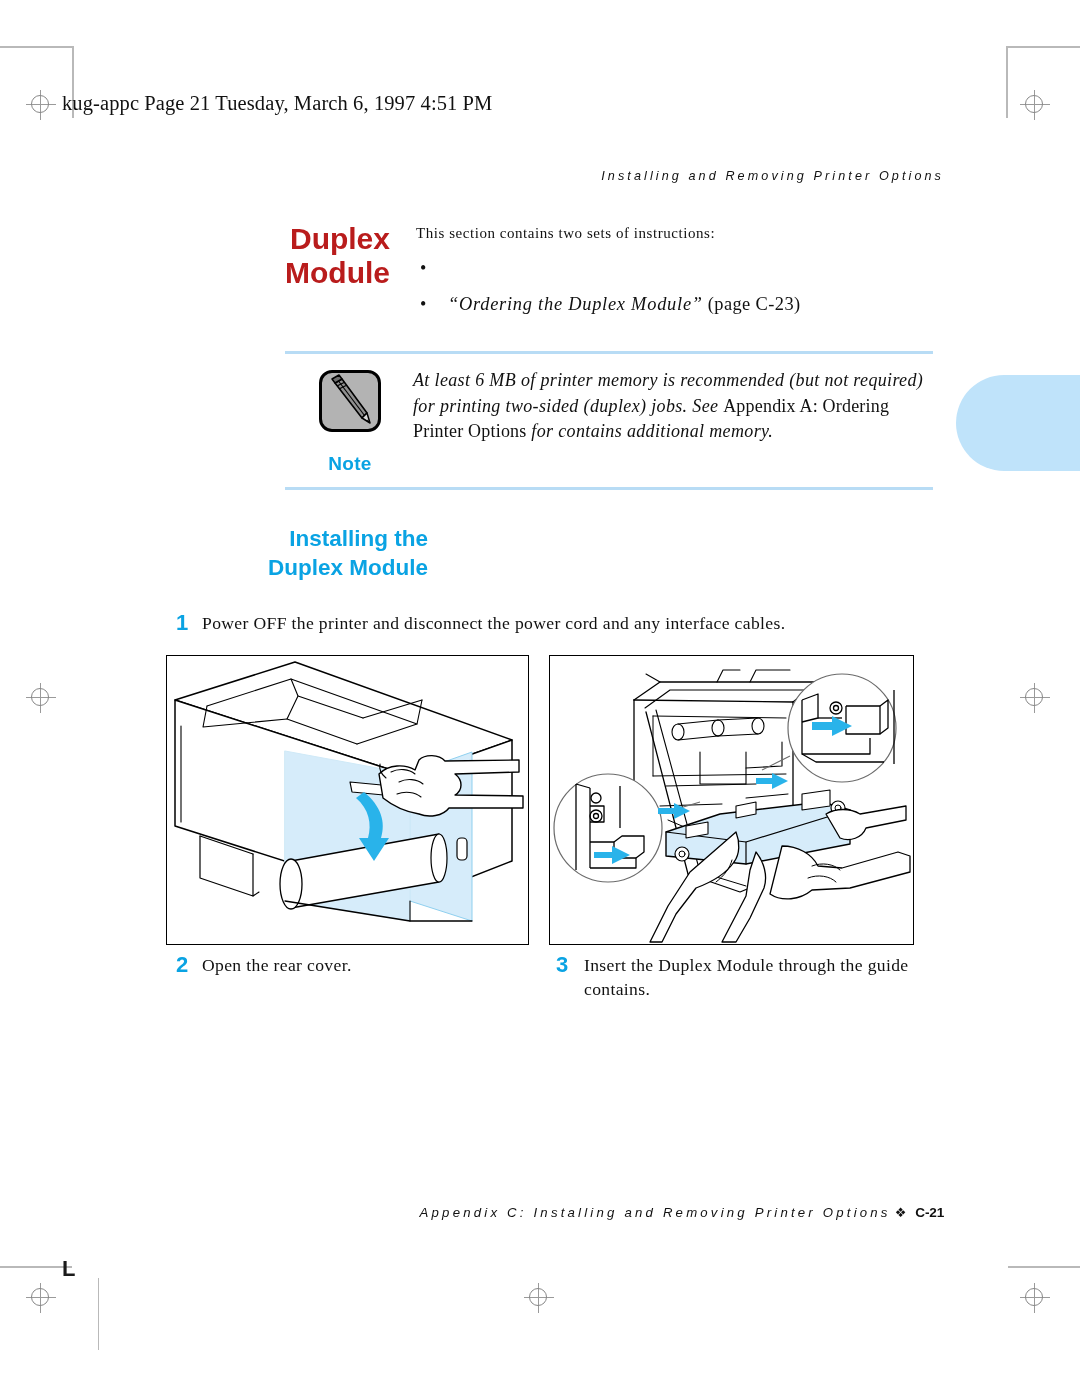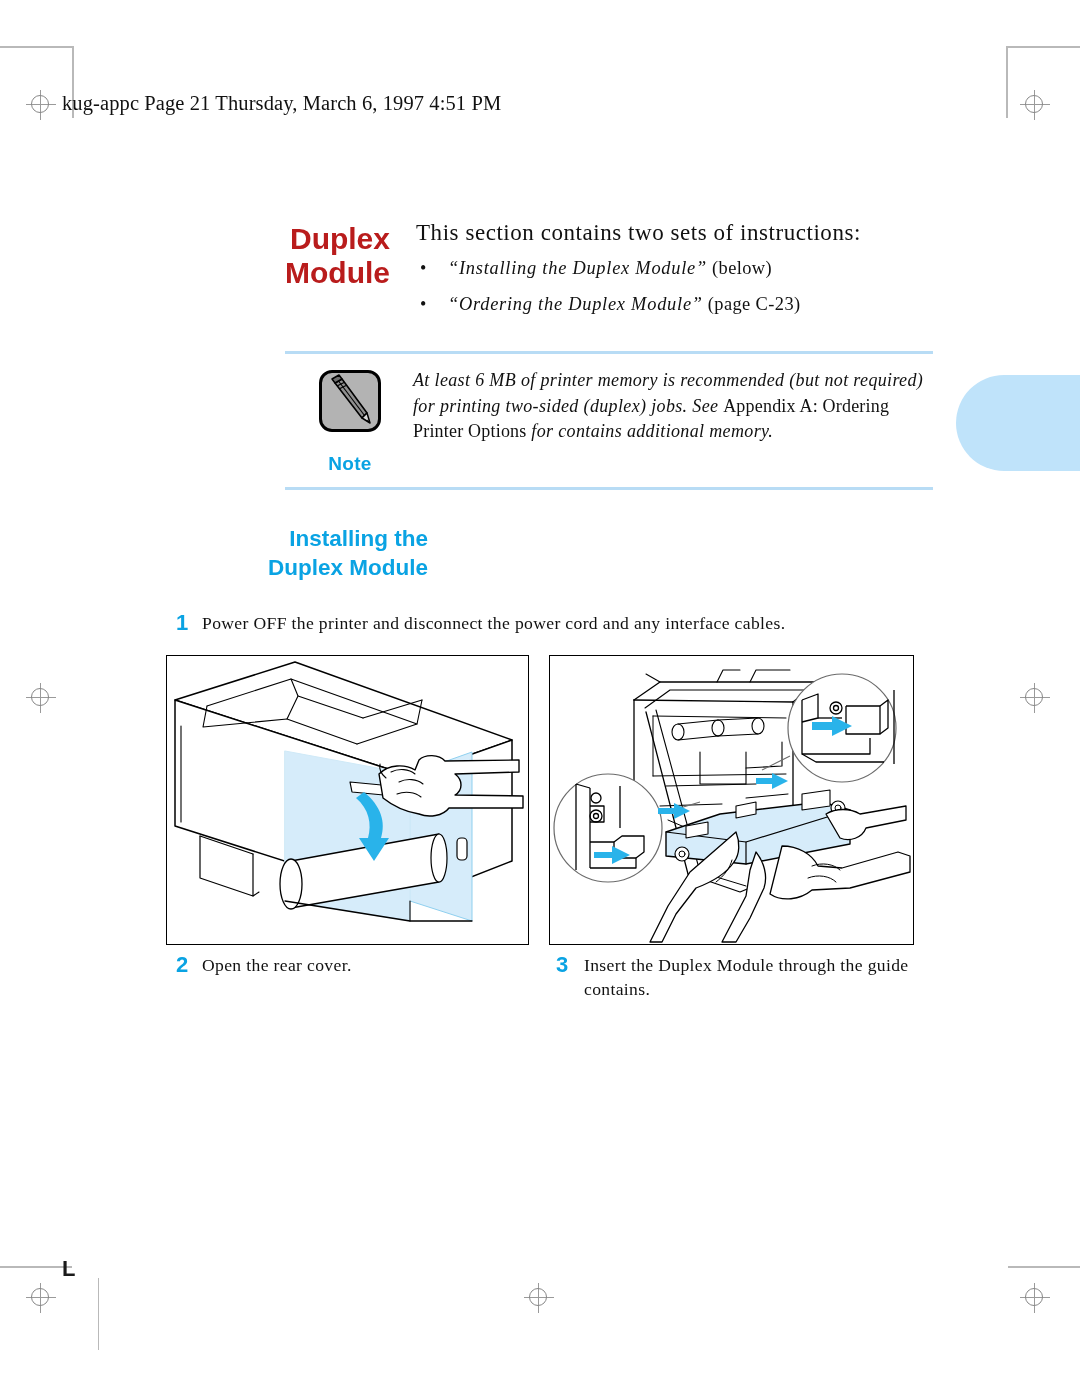--- a/index.html
+++ b/index.html
@@ -105,21 +105,21 @@
     line-height: 34px;
     color: #b91c1c;
   }
   .intro {
     position: absolute;
     left: 226px;
     top: 0;
     width: 540px;
   }
   .intro-lead {
-    font-size: 23px;
+    font-size: 15px;
     color: #111;
     letter-spacing: 0.55px;
     line-height: 22px;
     white-space: nowrap;
   }
   .bullet-row {
     display: flex;
     margin-top: 13px;
     line-height: 23px;
   }
@@ -334,37 +334,37 @@
       <div class="ring"></div>
   </div>
 
   <div class="trimline" style="left:1008px; top:1266px; width:72px; height:2px;"></div>
   <div class="reg" style="left:1020px; top:1283px;">
     <div class="hline"></div>
       <div class="vline"></div>
       <div class="ring"></div>
   </div>
 
-  <div class="filestamp">kug-appc  Page 21  Thursday, March 6, 1997  4:51 PM</div>
-
+  <div class="filestamp">kug-appc  Page 21  Tuesday, March 6, 1997  4:51 PM</div>
+
+  <div class="running-header">Installing and Removing Printer Options</div>
 
   <div class="thumb-tab"></div>
 
   <div class="title-block">
     <div class="side-title">
       <span>Duplex</span><br>
       <span>Module</span>
     </div>
 
     <div class="intro">
       <div class="intro-lead">This section contains two sets of instructions:</div>
 
       <div class="bullet-row">
         <span class="bullet-dot">•</span>
-        <span class="bullet-text"><i>“Installing the Duplex Module”</i><span> (below)</span></span>
       </div>
 
       <div class="bullet-row">
         <span class="bullet-dot">•</span>
         <span class="bullet-text"><i>“Ordering the Duplex Module”</i><span> (page C-23)</span></span>
       </div>
     </div>
   </div>
 
   <div class="note-rule top"></div>
@@ -567,14 +567,17 @@
   <div class="step" id="step2">
     <span class="step-num">2</span>
     <span class="step-text">Open the rear cover.</span>
   </div>
 
   <div class="step" id="step3">
     <span class="step-num">3</span>
     <span class="step-text">Insert the Duplex Module through the guide contains.</span>
   </div>
 
+  <div class="footer">
+    <span class="ftext">Appendix C: Installing and Removing Printer Options</span><span class="fdia">❖</span><span class="fpage">C-21</span>
+  </div>
 
 </div>
 
 </body></html>

